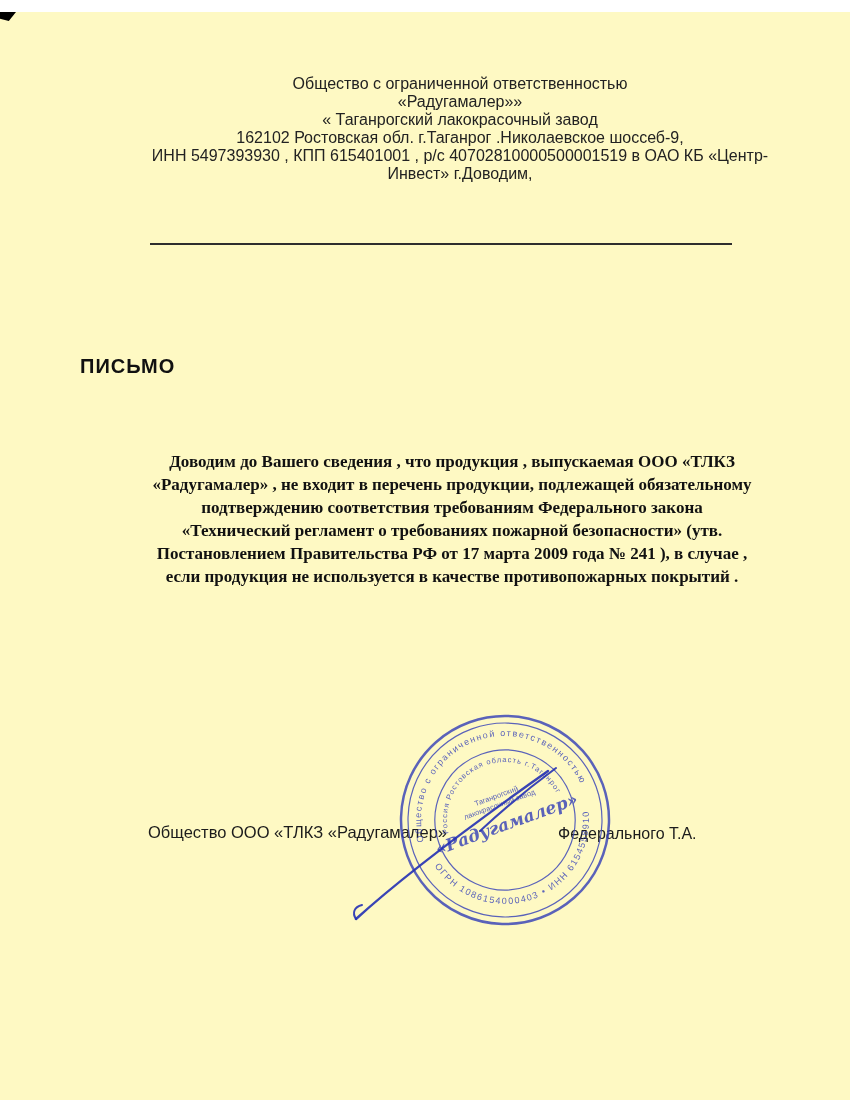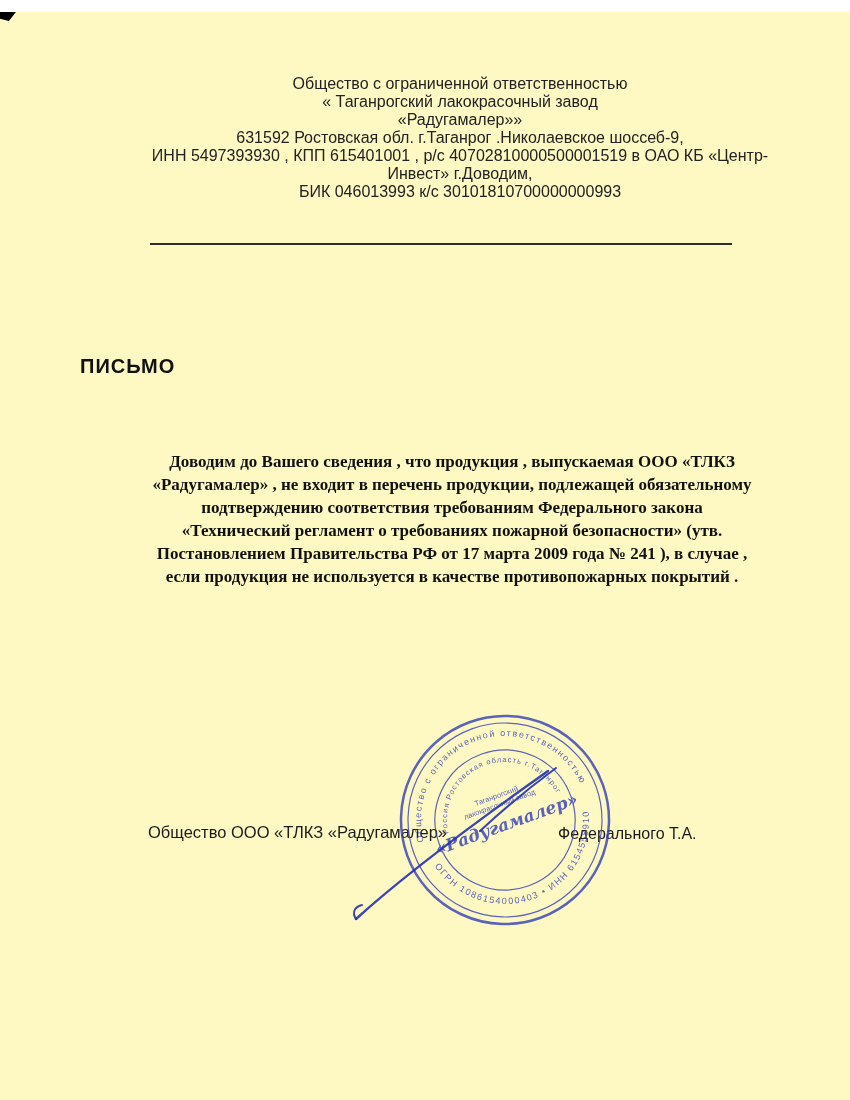--- a/index.html
+++ b/index.html
@@ -49,26 +49,25 @@
 </style>
 </head>
 <body>
 
 <div class="page">
 
   <div class="corner-artifact"></div>
 
   <header class="letterhead">
     <div>Общество с ограниченной ответственностью</div>
+    <div>«Радугамалер»»</div>
     <div>« Таганрогский лакокрасочный завод</div>
-    <div>«Радугамалер»»</div>
-    <div>631592 Ростовская обл. г.Таганрог .Николаевское шоссеб-9,</div>
+    <div>162102 Ростовская обл. г.Таганрог .Николаевское шоссеб-9,</div>
     <div>ИНН 5497393930 , КПП 615401001 , р/с 40702810000500001519 в ОАО КБ «Центр-</div>
     <div>Инвест» г.Доводим,</div>
-    <div>БИК 046013993 к/с 30101810700000000993</div>
   </header>
 
   <hr class="rule">
 
   <h1 class="title">ПИСЬМО</h1>
 
   <p class="body-text">Доводим до Вашего сведения , что продукция , выпускаемая ООО «ТЛКЗ «Радугамалер» , не входит в перечень продукции, подлежащей обязательному подтверждению соответствия требованиям Федерального закона «Технический регламент о требованиях пожарной безопасности» (утв. Постановлением Правительства РФ от 17 марта 2009 года № 241 ), в случае , если продукция не используется в качестве противопожарных покрытий .</p>
 
   <span class="sig-role">Общество ООО «ТЛКЗ «Радугамалер»</span>
   <span class="sig-name">Федерального Т.А.</span>

